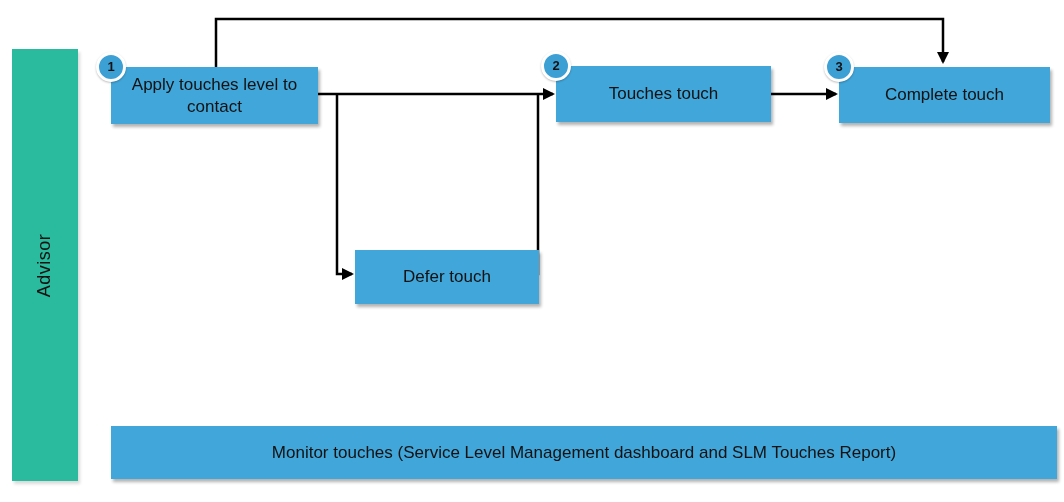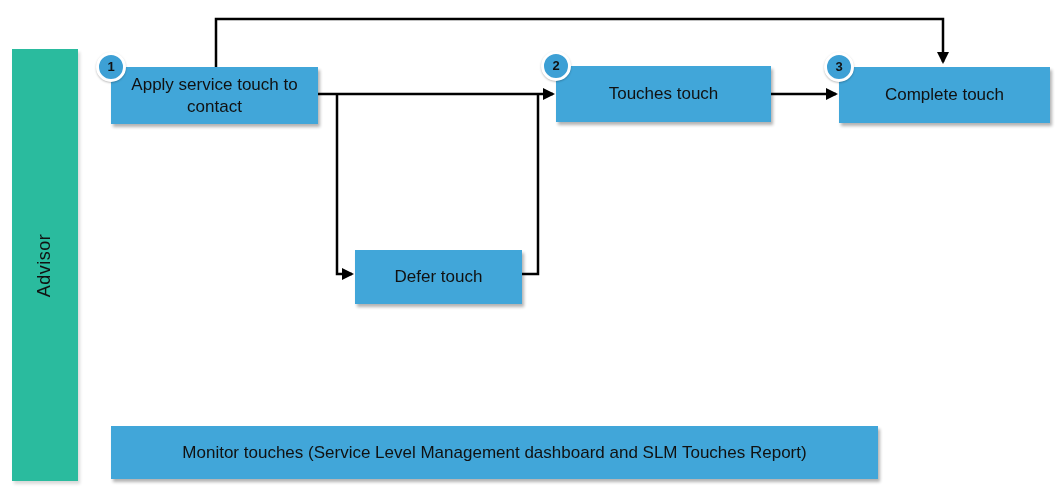--- a/index.html
+++ b/index.html
@@ -19,22 +19,22 @@
   .connectors{position:absolute;left:0;top:0;}
   .node{
     position:absolute;background:#41A6D9;color:#111111;
     display:flex;align-items:center;justify-content:center;text-align:center;
     font-size:17px;line-height:1.25;padding:0 8px;box-sizing:border-box;
     box-shadow:2px 3px 3px rgba(0,0,0,0.3);
   }
   .node-apply   {left:111px;top:67px; width:207px;height:57px;}
   .node-schedule{left:556px;top:66px; width:215px;height:56px;}
   .node-complete{left:839px;top:67px; width:211px;height:56px;}
-  .node-defer   {left:355px;top:250px;width:167px;height:54px;text-align:center;}
-  .node-monitor {left:111px;top:426px;width:767px;height:53px;}
+  .node-defer   {left:355px;top:250px;width:184px;height:54px;text-align:center;}
+  .node-monitor {left:111px;top:426px;width:946px;height:53px;}
   .badge{
     position:absolute;left:-15px;top:-15px;width:24px;height:24px;
     border-radius:50%;background:#3DA0D5;border:3px solid #FFFFFF;
     display:flex;align-items:center;justify-content:center;
     font-size:13px;font-weight:bold;color:#111111;
     box-shadow:0 1px 2px rgba(0,0,0,0.25);
   }
 </style>
 </head>
 <body>
@@ -53,21 +53,21 @@
     </defs>
     <path d="M216,67 L216,19 L943,19 L943,62" fill="none" stroke="#000000" stroke-width="2.5" marker-end="url(#arrow)"></path>
     <path d="M318,94 L553,94" fill="none" stroke="#000000" stroke-width="2.5" marker-end="url(#arrow)"></path>
     <path d="M337,94 L337,274 L352,274" fill="none" stroke="#000000" stroke-width="2.5" marker-end="url(#arrow)"></path>
     <path d="M522,274 L538,274 L538,95" fill="none" stroke="#000000" stroke-width="2.5"></path>
     <path d="M771,94 L836,94" fill="none" stroke="#000000" stroke-width="2.5" marker-end="url(#arrow)"></path>
   </svg>
 
   <div class="node node-apply">
     <span class="badge">1</span>
-    <span>Apply service touch to contact</span>
+    <span>Apply touches level to contact</span>
   </div>
 
   <div class="node node-schedule">
     <span class="badge">2</span>
     <span>Touches touch</span>
   </div>
 
   <div class="node node-complete">
     <span class="badge">3</span>
     <span>Complete touch</span>

